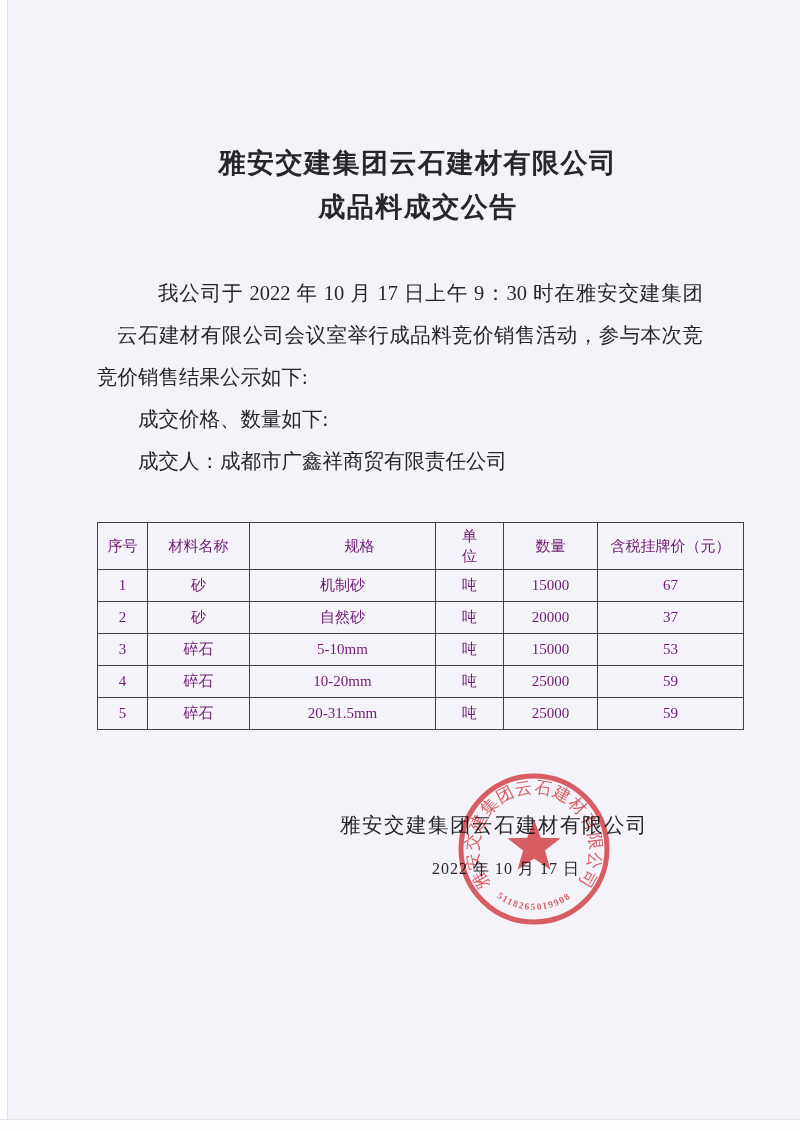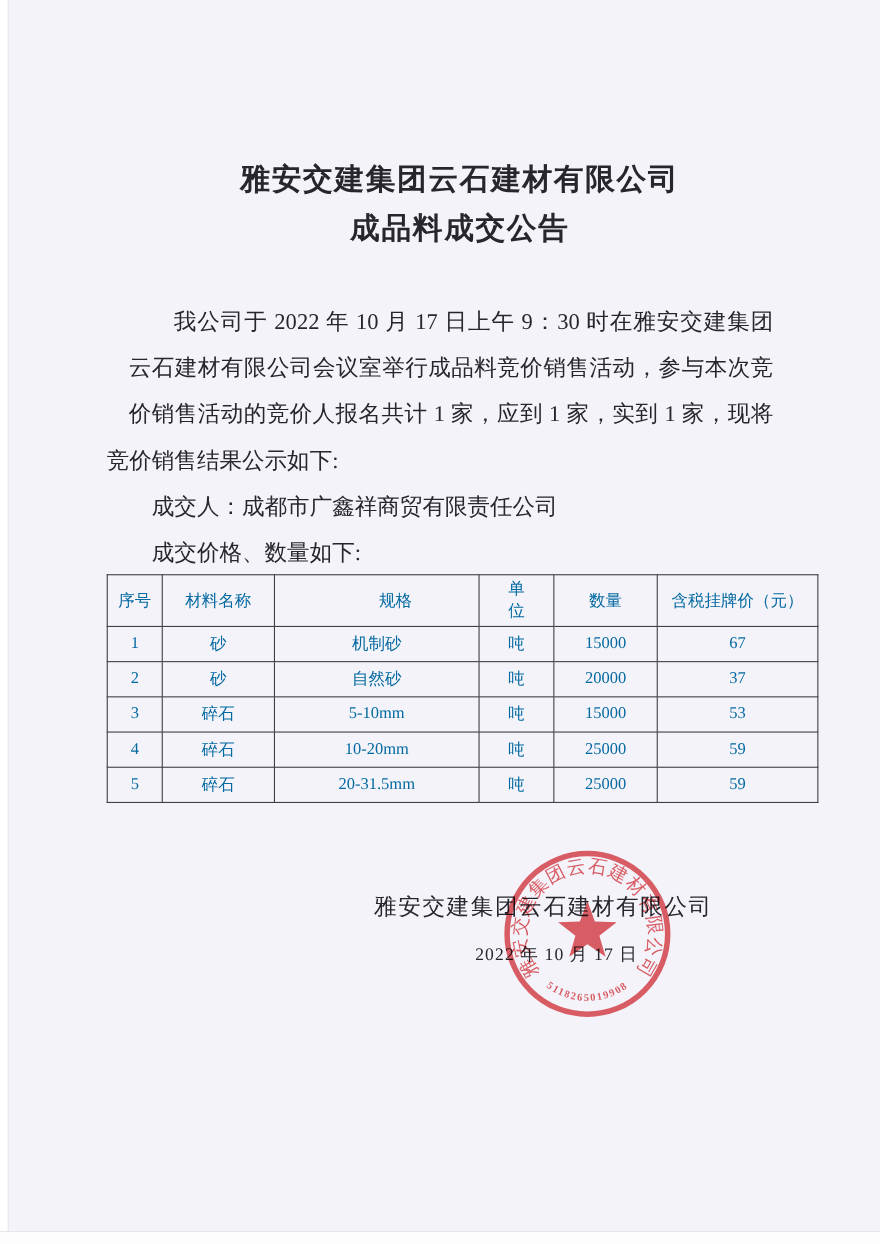--- a/index.html
+++ b/index.html
@@ -38,21 +38,21 @@
     white-space:normal;
     text-align:justify;
     text-align-last:justify;
     overflow:hidden;
     margin-left:20px;
   }
   .body-line.indent { text-indent:2em; }
   .deal-table {
     position:absolute; left:97px; top:522px; width:606px;
     border-collapse:collapse; table-layout:fixed;
-    font-size:15px; color:#0369a1;
+    font-size:15px; color:#701a75;
   }
   .deal-table th, .deal-table td {
     border:1.5px solid #3f3f46;
     text-align:center; vertical-align:middle;
     font-weight:normal; padding:0;
     overflow:hidden;
   }
   .deal-table thead th { height:46px; }
   .deal-table tbody td { height:31px; }
   .deal-table .col-seq  { width:49px; }
@@ -91,24 +91,23 @@
   <div class="edge-bottom"></div>
 
   <div class="title-block">
     <div>雅安交建集团云石建材有限公司</div>
     <div>成品料成交公告</div>
   </div>
 
   <div class="body-block">
     <div class="body-line j indent">我公司于 2022 年 10 月 17 日上午 9：30 时在雅安交建集团</div>
     <div class="body-line j">云石建材有限公司会议室举行成品料竞价销售活动，参与本次竞</div>
-    <div class="body-line j">价销售活动的竞价人报名共计 1 家，应到 1 家，实到 1 家，现将</div>
     <div class="body-line">竞价销售结果公示如下:</div>
+    <div class="body-line indent">成交价格、数量如下:</div>
     <div class="body-line indent">成交人：成都市广鑫祥商贸有限责任公司</div>
-    <div class="body-line indent">成交价格、数量如下:</div>
   </div>
 
   <table class="deal-table">
     <thead>
       <tr>
         <th class="col-seq">序号</th>
         <th class="col-mat">材料名称</th>
         <th class="col-spec h-spec">规格</th>
         <th class="col-unit h-unit">单
 位</th>

